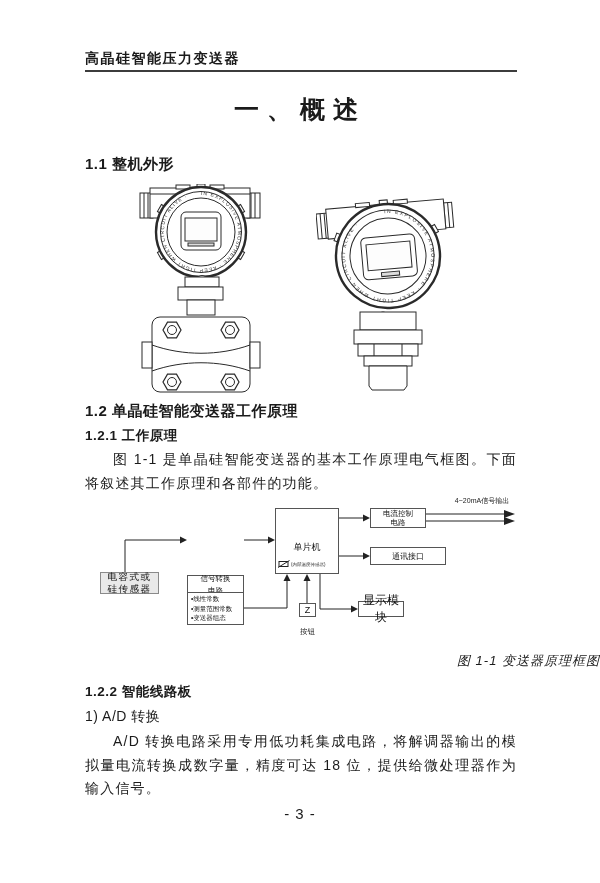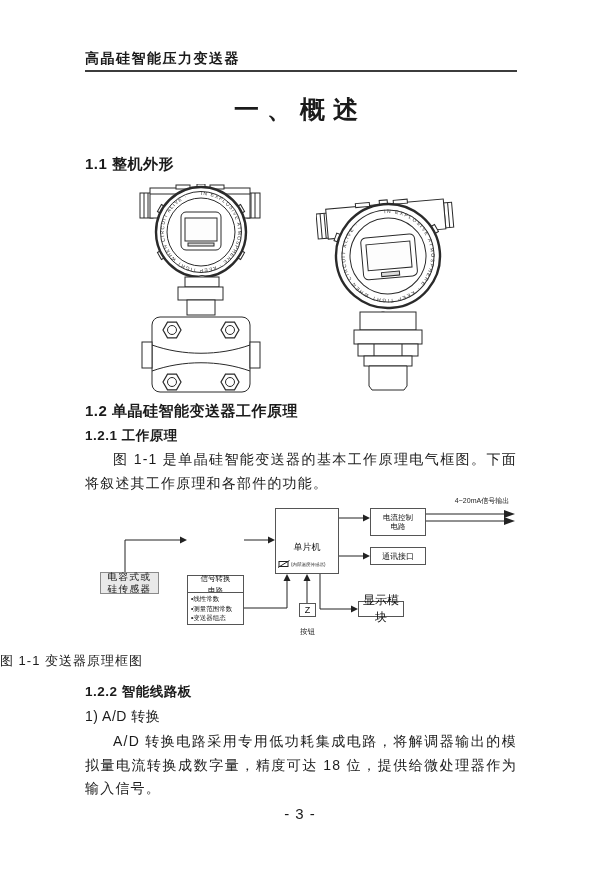--- a/index.html
+++ b/index.html
@@ -11,38 +11,38 @@
   .doc-header{left:85px; top:50px; font-size:14px; font-weight:bold; letter-spacing:1.5px;}
   .header-rule{left:85px; top:70px; width:432px; height:2px; background:#3c3c3c;}
   .chapter-title{left:0; top:93px; width:600px; text-align:center; font-size:25px; font-weight:bold; letter-spacing:8px;}
   .h2{font-size:15px; font-weight:bold; letter-spacing:0.5px;}
   .h3{font-size:13.5px; font-weight:bold; letter-spacing:0.5px;}
   .body-p{
     left:85px; width:432px; font-size:14px; line-height:23.5px; letter-spacing:1.2px;
     text-align:justify; text-indent:2em;
   }
   .plain-line{left:85px; font-size:14px; letter-spacing:0.5px;}
-  .fig-caption{left:0; top:652px; width:600px; text-align:left; font-size:13px; letter-spacing:1px;}
+  .fig-caption{left:0; top:652px; width:600px; text-align:right; font-size:13px; letter-spacing:1px;font-style:italic;}
   .page-num{left:0; top:805px; width:600px; text-align:center; font-size:15px; letter-spacing:1px;}
 
   
   .diagram{left:78px; top:497px; width:452px; height:152px;}
   .diagram svg.wires{position:absolute; left:0; top:0;}
   .dbox{
     position:absolute; box-sizing:border-box; border:1px solid #555; background:#fff;
     display:flex; align-items:center; justify-content:center; text-align:center;
     white-space:pre-line; color:#111;
   }
   .dbox.sensor{left:22px; top:75px; width:59px; height:22px; background:#e9e9e9; border-color:#8a8a8a; font-size:9.5px; line-height:12px; letter-spacing:1.5px;}
   .dbox.signal{left:109px; top:34px; width:57px; height:20px; font-size:7.5px; line-height:12px;margin-top:44px;}
   .dbox.mcu{left:197px; top:11px; width:64px; height:66px; font-size:9px; align-items:flex-start; padding-top:32px;}
   .mcu-note{position:absolute; left:200px; top:63px; width:60px; display:flex; align-items:center; gap:1px;}
   .mcu-note .txt{font-size:4.5px; color:#222; letter-spacing:0;}
-  .dbox.current{left:292px; top:11px; width:56px; height:28px; font-size:7.5px; line-height:9px;}
-  .dbox.comm{left:292px; top:50px; width:56px; height:18px; font-size:8px;}
+  .dbox.current{left:292px; top:11px; width:56px; height:20px; font-size:7.5px; line-height:9px;}
+  .dbox.comm{left:292px; top:50px; width:76px; height:18px; font-size:8px;}
   .dbox.consts{left:109px; top:95px; width:57px; height:33px; font-size:6.5px; line-height:9.5px; justify-content:flex-start; text-align:left; padding-left:3px;}
   .dbox.zbtn{left:221px; top:106px; width:17px; height:14px; font-size:9px;}
   .zlabel{left:291px; top:627px; width:33px; text-align:center; font-size:7.5px;}
   .outlabel{left:430px; top:496px; width:104px; text-align:center; font-size:7px; letter-spacing:0;}
   .dbox.display{left:280px; top:104px; width:46px; height:16px; font-size:12px;}
 </style>
 </head>
 <body>
 
 <div class="page">

